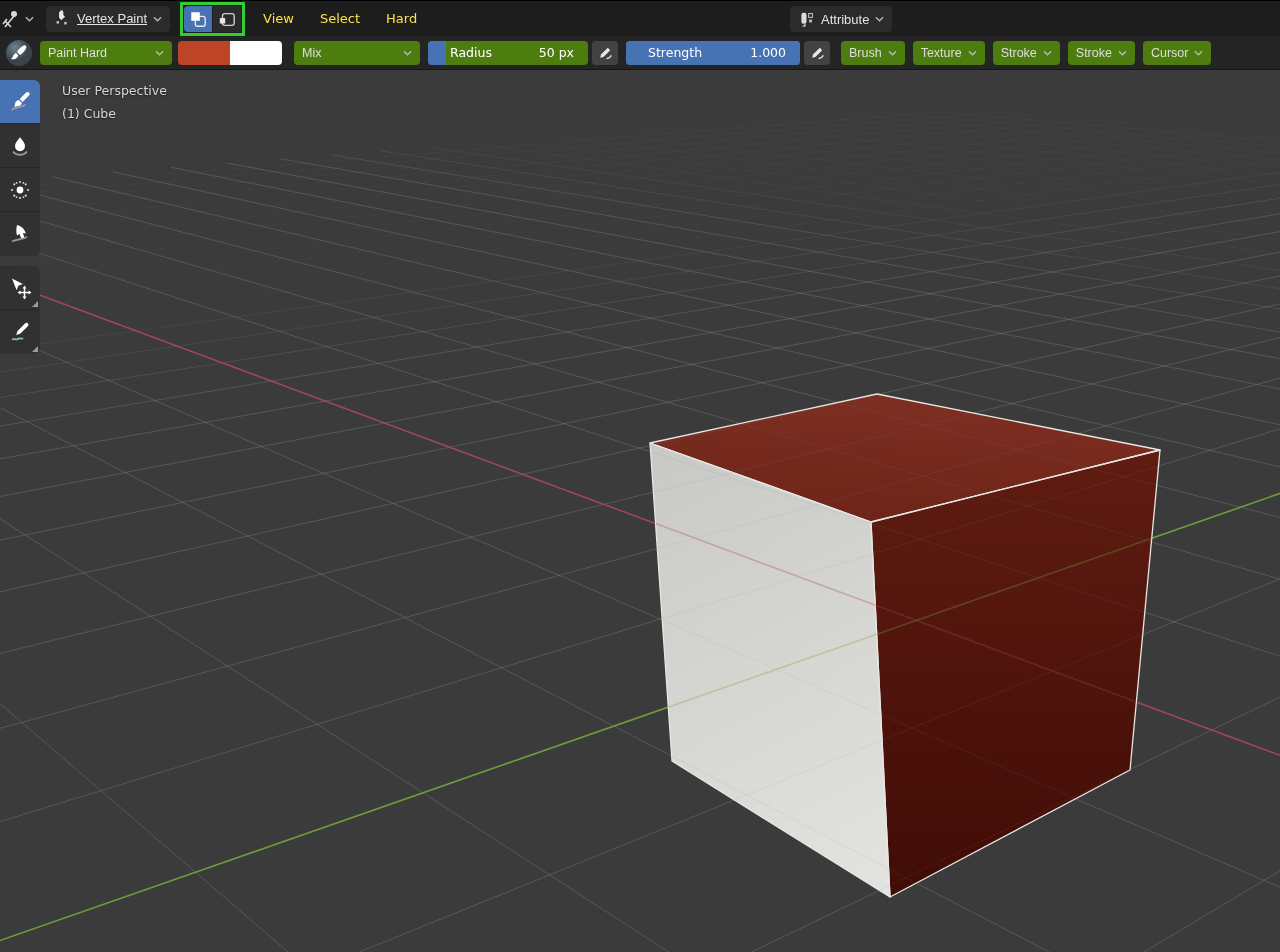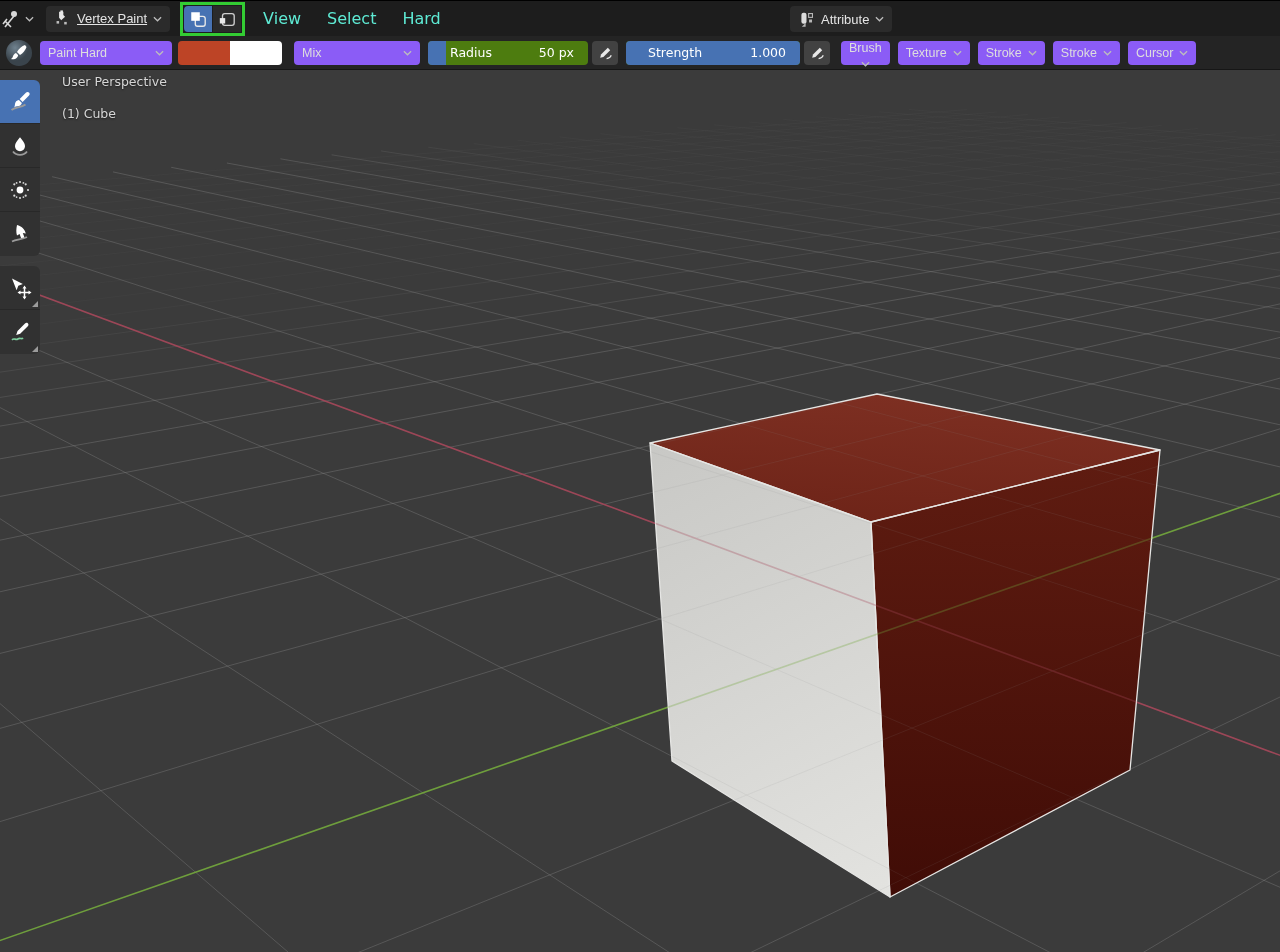--- a/index.html
+++ b/index.html
@@ -18,61 +18,61 @@
   .mode-dd { margin-left:8px;text-decoration:underline; }
   .chev { flex:0 0 auto; }
   .mask-group { position:relative; display:flex; margin-left:14px; }
   .mask-btn { width:28px; height:26px; background:#2b2b2b; border:none; cursor:pointer;
               display:flex; align-items:center; justify-content:center; }
   .mask-btn:first-child { border-radius:4px 0 0 4px; margin-right:1px; }
   .mask-btn:last-child { border-radius:0 4px 4px 0; }
   .mask-btn.active { background:var(--accent); }
   .hl { position:absolute; left:-4px; top:-4px; right:-4px; bottom:-4px; border:3px solid #33cc33; pointer-events:none; }
   .menus { display:flex; align-items:center; margin-left:22px; gap:26px; }
-  .menu { color:#5eead4; font-size:16px; cursor:pointer; }
+  .menu { color:#fde047; font-size:13px; cursor:pointer; }
   .attr-dd { position:absolute; left:790px; top:5px; }
 
   
   .toolrow { position:absolute; left:0; top:36px; width:1280px; height:34px; background:#242424;
              border-bottom:1px solid #161616; display:flex; align-items:center; z-index:10; }
   .brush-preview { width:28px; height:28px; margin-left:5px; border-radius:50%; flex:0 0 auto; cursor:pointer; }
-  .dd2 { display:flex; align-items:center; height:24px; padding:0 8px; background:#8b5cf6;
+  .dd2 { display:flex; align-items:center; height:24px; padding:0 8px; background:#4d7c0f;
          border:none; border-radius:4px; color:#dedede; font-size:12.5px; cursor:pointer; gap:6px; }
   .dd2 .lbl { flex:1; text-align:left; }
   .brush-dd { width:132px; margin-left:7px; }
   .swatches { display:flex; width:104px; height:24px; margin-left:6px; border-radius:4px; overflow:hidden; }
   .swatch { flex:1; cursor:pointer; border:none; }
   .blend-dd { width:126px; margin-left:12px; }
   .slider { position:relative; height:24px; border-radius:4px; background:#4d7c0f; overflow:hidden;
             display:flex; align-items:center; cursor:ew-resize; }
   .slider .fill { position:absolute; left:0; top:0; bottom:0; background:var(--accent); }
   .slider .slbl, .slider .sval { position:relative; color:#fff; font-size:12.5px; }
   .slider .slbl { margin-left:22px; flex:1; text-align:left; }
   .slider .sval { margin-right:14px; }
   .radius-slider { width:160px; margin-left:8px; }
   .strength-slider { width:174px; margin-left:8px; }
   .pressure { width:26px; height:24px; margin-left:4px; background:#424242; border:none; border-radius:4px;
               display:flex; align-items:center; justify-content:center; cursor:pointer; flex:0 0 auto; }
   .pop { margin-left:8px; }
-  .pop.first { margin-left:11px;flex-direction:column; }
+  .pop.first { margin-left:11px; }
 
   
   .tool-col { position:absolute; left:0; top:80px; z-index:5; }
   .tool-group { display:flex; flex-direction:column; border-radius:0 6px 6px 0; overflow:hidden; margin-bottom:10px; }
   .tool-btn { position:relative; width:40px; height:44px; background:#313131; border:none; cursor:pointer;
               display:flex; align-items:center; justify-content:center; border-bottom:1px solid #282828; }
   .tool-btn:last-child { border-bottom:none; }
   .tool-btn.active { background:var(--accent); }
   .sub-ind { position:absolute; right:2px; bottom:2px; width:0; height:0;
              border-left:6px solid transparent; border-bottom:6px solid #9b9b9b; }
 
   
   .vp-label { position:absolute; left:62px; color:#d6d6d6; font-size:12.5px; z-index:4;
               text-shadow:0 1px 2px rgba(0,0,0,.55); }
-  .vp-label.l1 { top:74px; }
+  .vp-label.l1 { top:83px; }
   .vp-label.l2 { top:106px; }
 </style>
 </head>
 <body>
 
 <div class="app">
 
   <svg id="scene" viewBox="0 0 1280 952">
       <defs>
         <linearGradient id="gTop" gradientUnits="userSpaceOnUse" x1="877" y1="394" x2="871" y2="522">

